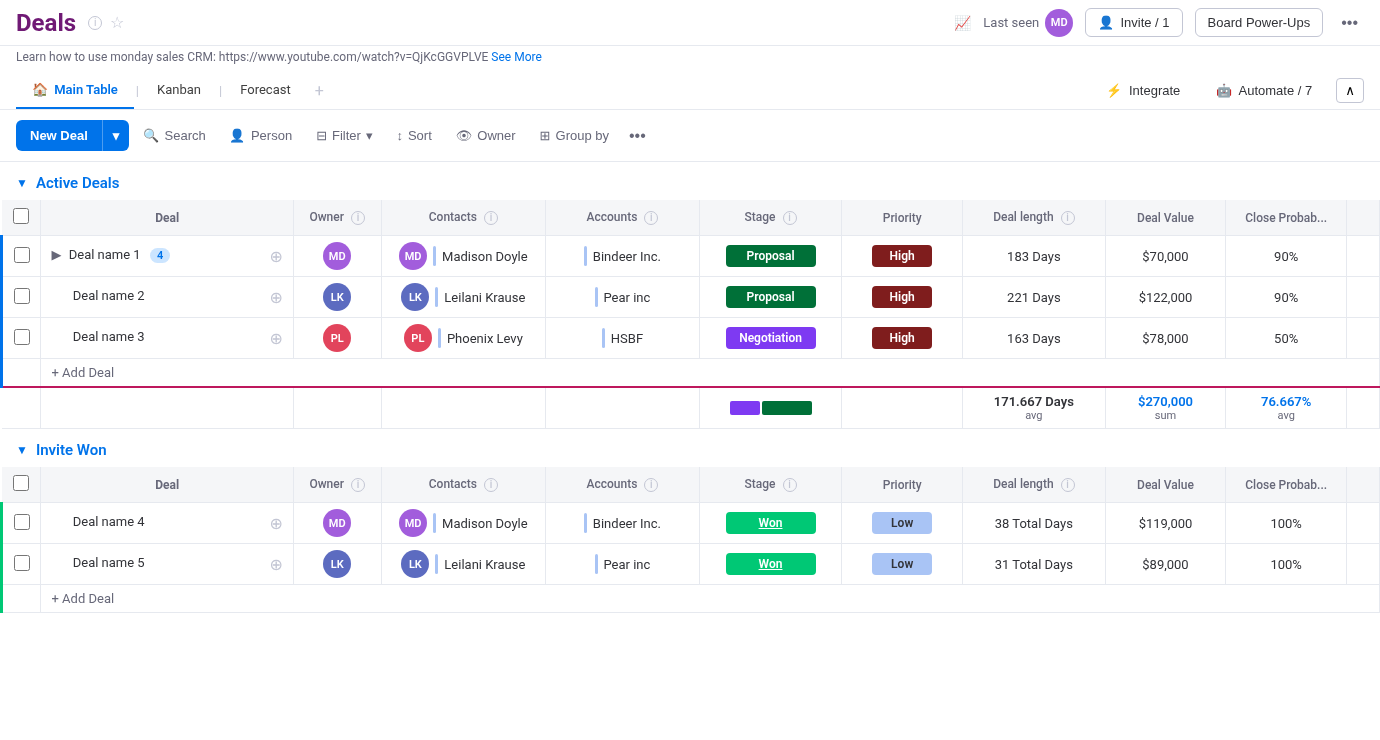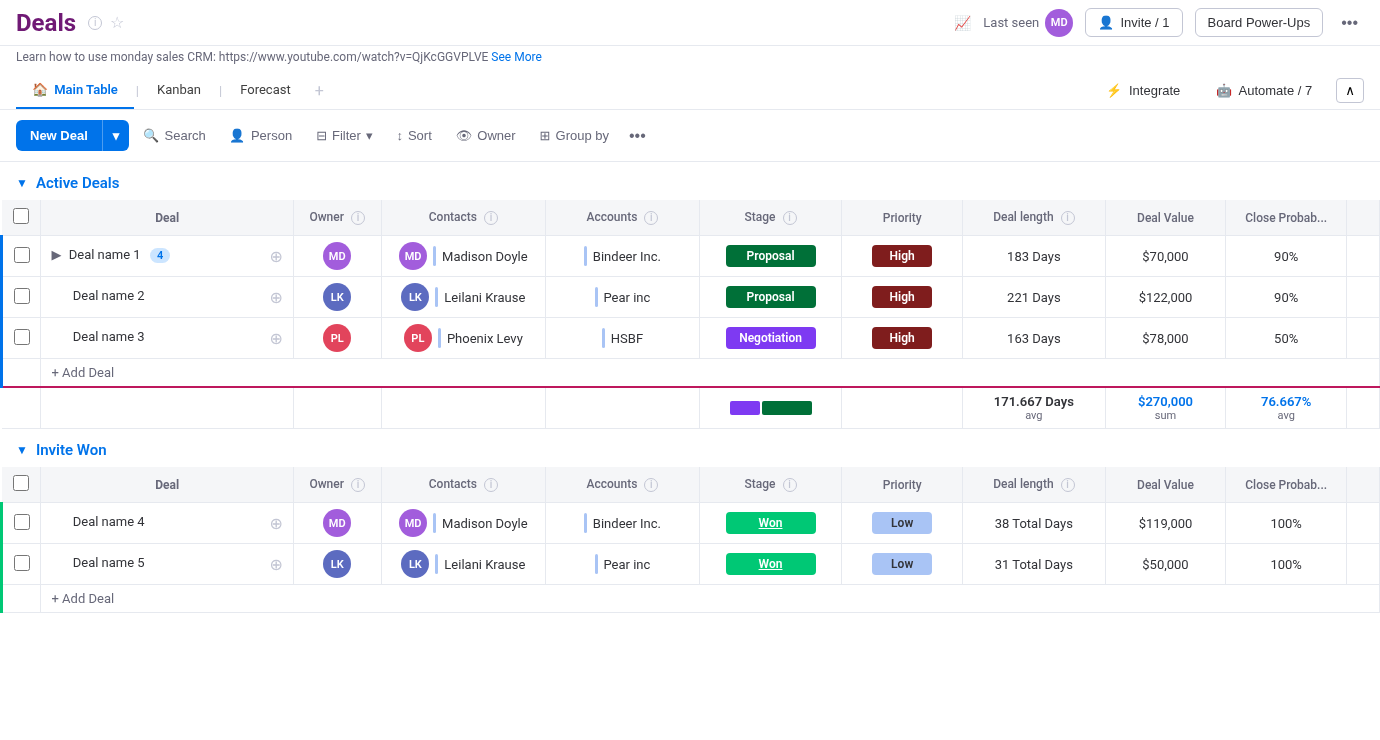--- a/index.html
+++ b/index.html
@@ -504,21 +504,21 @@
           <span>Pear inc</span>
         </div>
       </td>
       <td>
         <span class="stage-badge stage-won">Won</span>
       </td>
       <td>
         <span class="priority-badge priority-low">Low</span>
       </td>
       <td>31 Total Days</td>
-      <td>$50,000</td>
+      <td>$89,000</td>
       <td>100%</td>
       <td></td>
     </tr>
           <tr class="add-deal-row">
     <td style="border-left:3px solid #00c875;"></td>
     <td colspan="10">+ Add Deal</td>
   </tr>
         </tbody>
     </table>
   </div>

